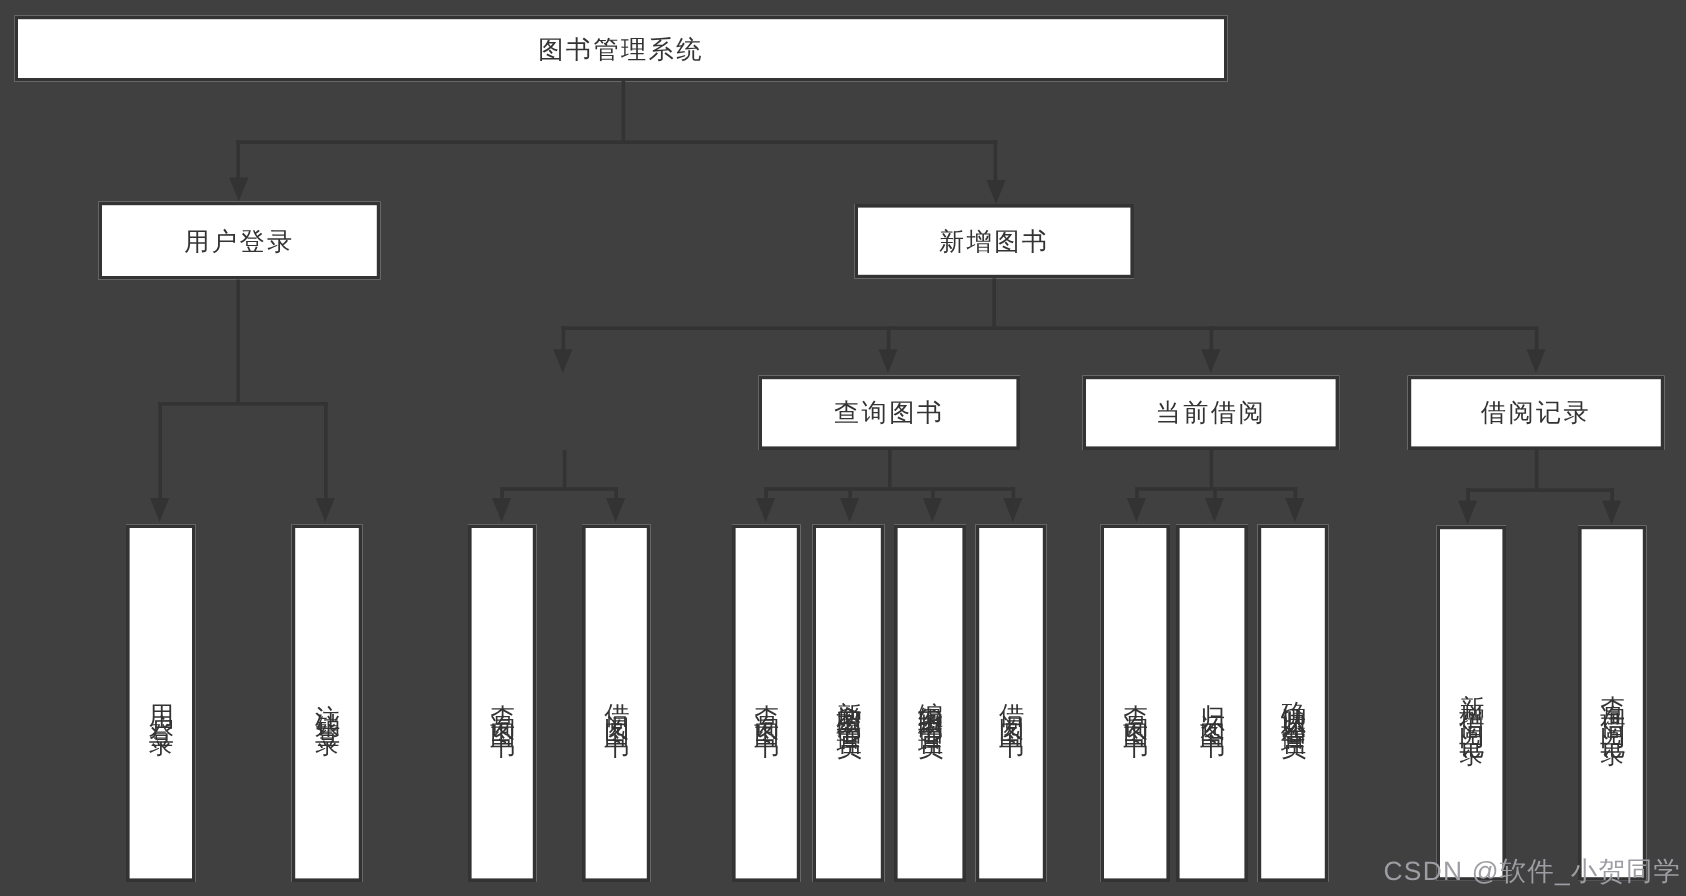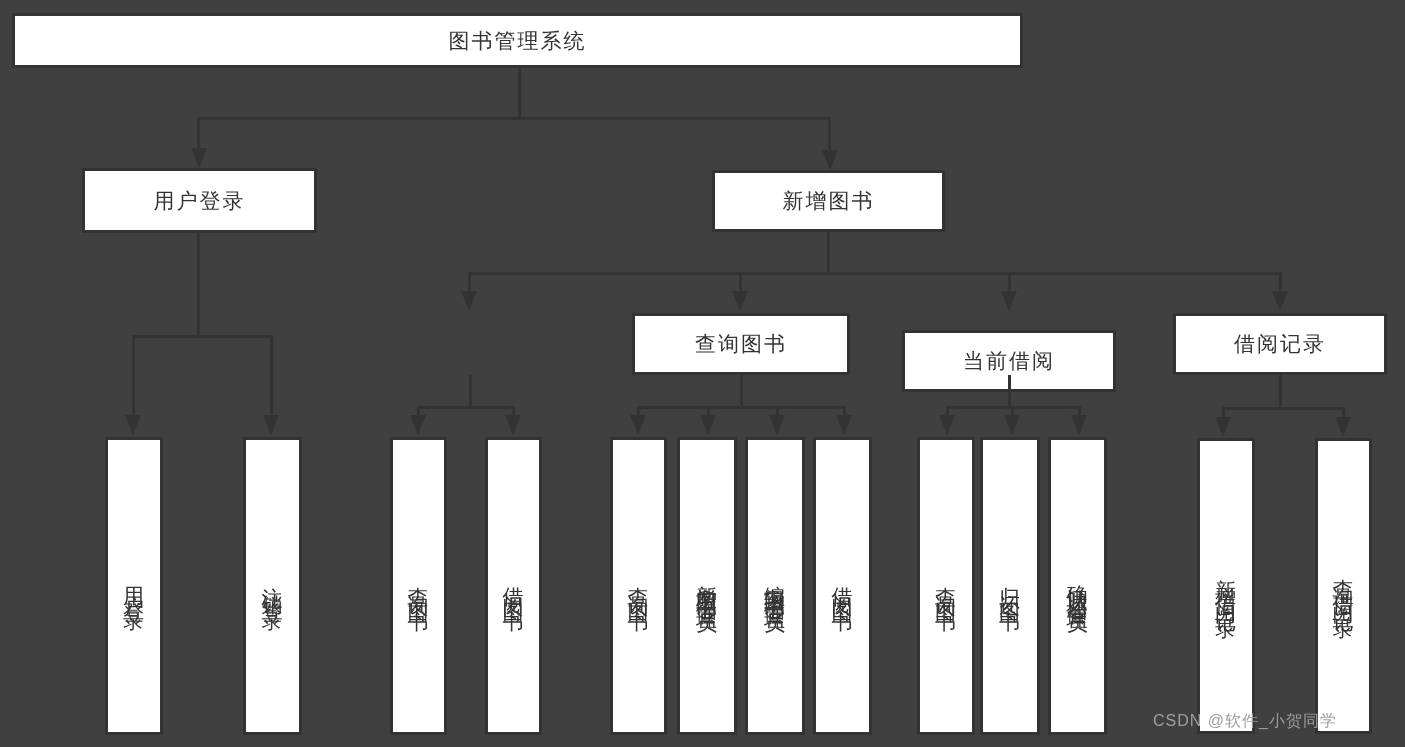--- a/index.html
+++ b/index.html
@@ -18,21 +18,21 @@
   }
   .vbox.tight{letter-spacing:4px;}
   .lh{position:absolute;height:3px;background:#333333;}
   .lv{position:absolute;width:3px;background:#333333;}
   .arr{
     position:absolute;width:0;height:0;
     border-left:8px solid transparent;border-right:8px solid transparent;
     border-top:20px solid #333333;
   }
   .watermark{
-    position:absolute;font-size:16px;color:#9d9da3;letter-spacing:1px;
+    position:absolute;font-size:22px;color:#9d9da3;letter-spacing:1px;
     white-space:nowrap;z-index:5;
   }
 </style>
 </head>
 <body>
 
 <div class="canvas">
 
   <div class="box hbox" style="left:12px;top:13px;width:1011px;height:55px">图书管理系统</div>
 
@@ -61,21 +61,21 @@
   <div class="lv" style="left:468px;top:272px;height:21px"></div>
   <div class="arr" style="left:461px;top:291px"></div>
   <div class="lv" style="left:739px;top:272px;height:21px"></div>
   <div class="arr" style="left:732px;top:291px"></div>
   <div class="lv" style="left:1008px;top:272px;height:21px"></div>
   <div class="arr" style="left:1001px;top:291px"></div>
   <div class="lv" style="left:1279px;top:272px;height:21px"></div>
   <div class="arr" style="left:1272px;top:291px"></div>
 
   <div class="box hbox" style="left:632px;top:313px;width:218px;height:62px">查询图书</div>
-  <div class="box hbox" style="left:902px;top:330px;width:214px;height:62px">当前借阅</div>
+  <div class="box hbox" style="left:902px;top:313px;width:214px;height:62px">当前借阅</div>
   <div class="box hbox" style="left:1173px;top:313px;width:214px;height:62px">借阅记录</div>
 
   <div class="lv" style="left:469px;top:375px;height:32px"></div>
   <div class="lh" style="left:417px;top:406px;width:97px"></div>
   <div class="lv" style="left:417px;top:406px;height:11px"></div>
   <div class="lv" style="left:512px;top:406px;height:11px"></div>
   <div class="arr" style="left:410px;top:415px"></div>
   <div class="arr" style="left:505px;top:415px"></div>
   <div class="box vbox" style="left:390px;top:437px;width:57px;height:298px">查询图书</div>
   <div class="box vbox" style="left:485px;top:437px;width:57px;height:298px">借阅图书</div>

